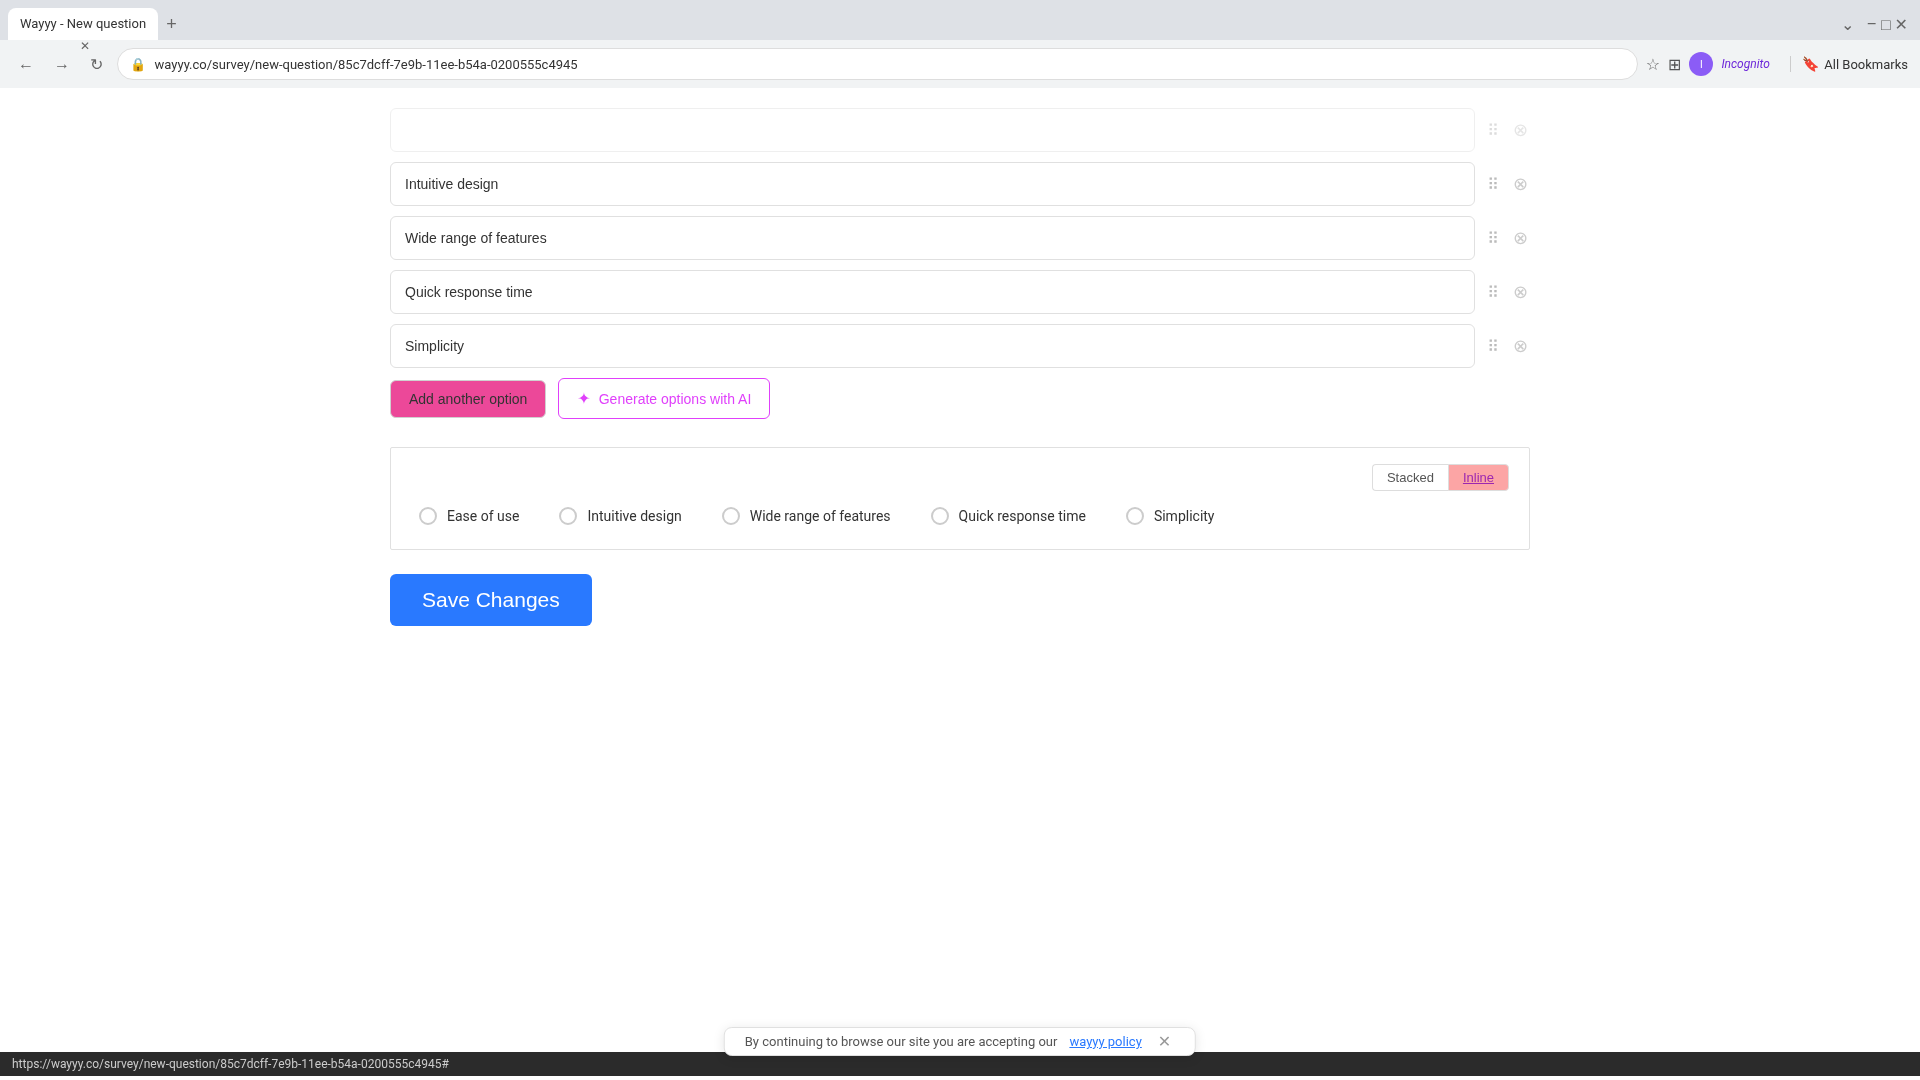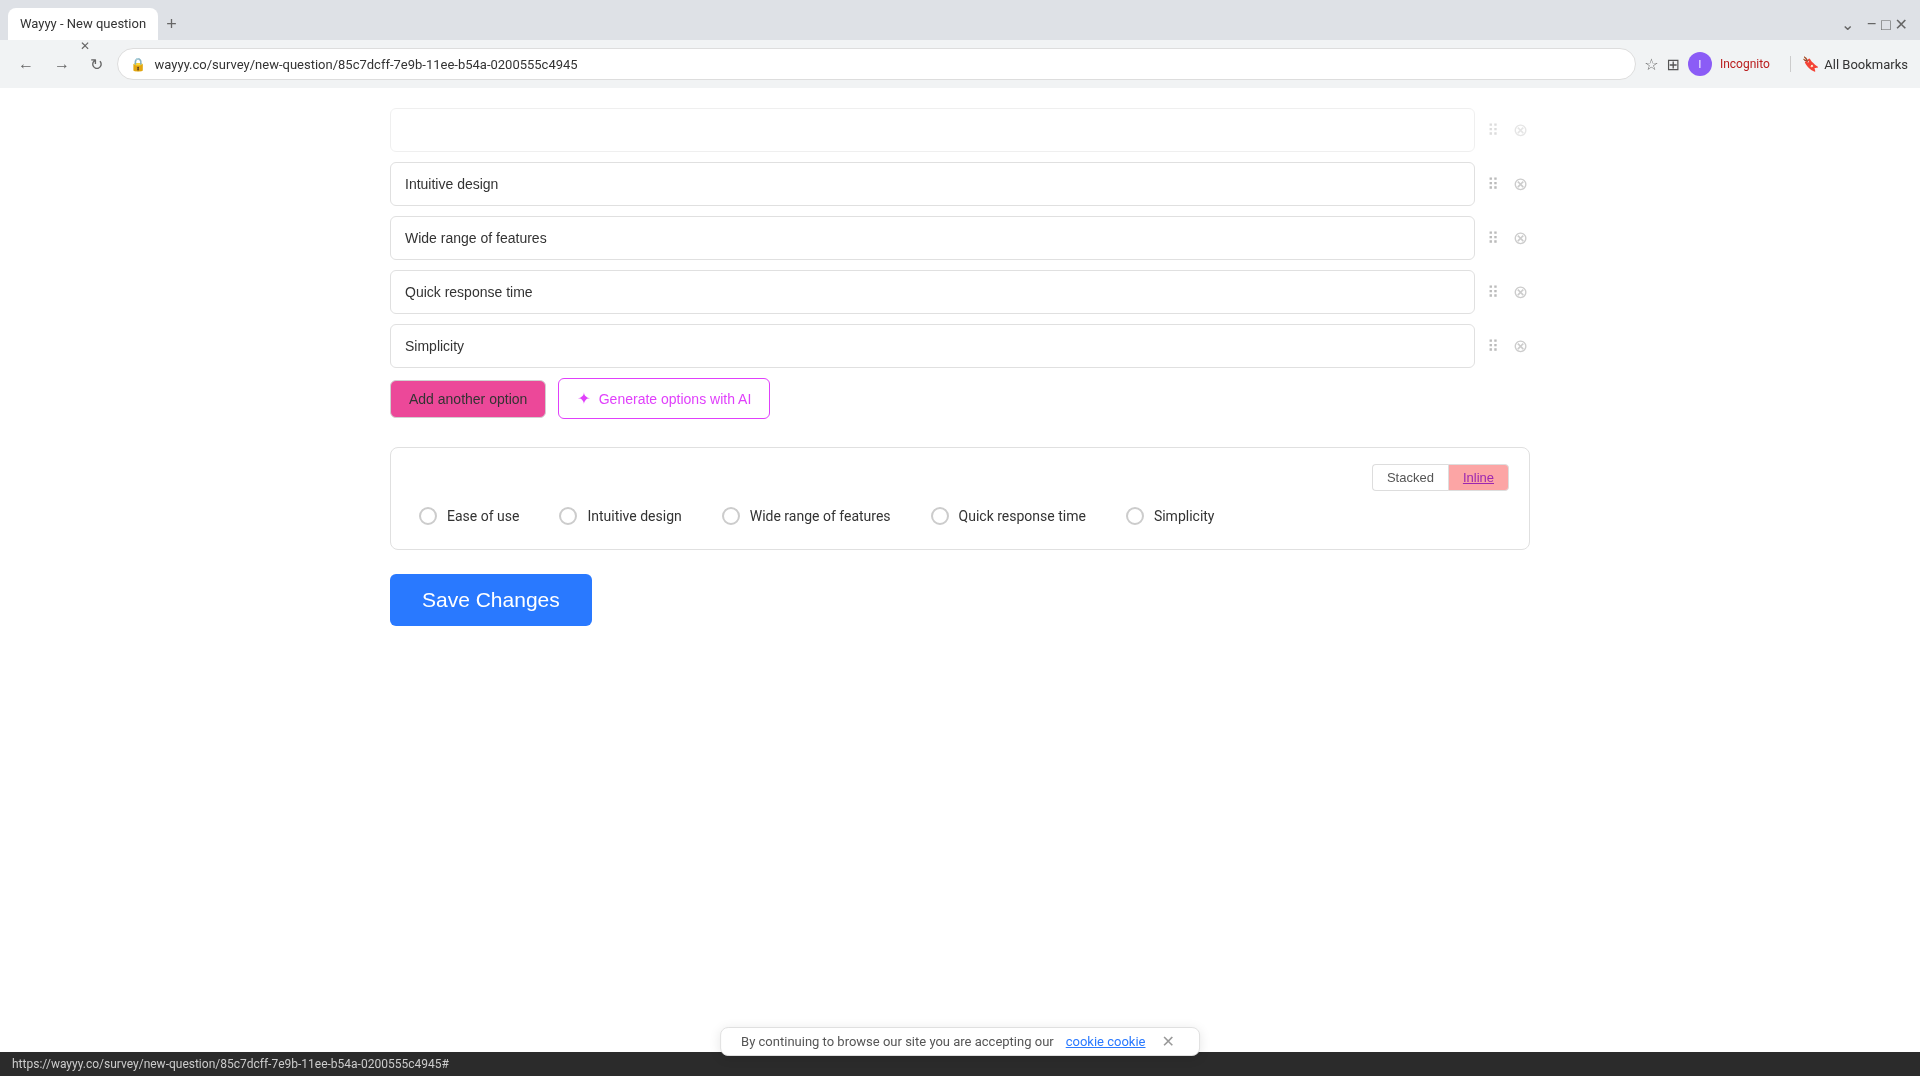--- a/index.html
+++ b/index.html
@@ -93,21 +93,21 @@
       width: 24px;
       height: 24px;
       border-radius: 50%;
       background: #8B5CF6;
       display: inline-flex;
       align-items: center;
       justify-content: center;
       color: white;
       font-size: 10px;
     }
-    .incognito-label { font-size: 12px; color: #b91c1c; }
+    .incognito-label { font-size: 12px; color: #6d28d9; font-style: italic; }
     .all-bookmarks { font-size: 13px; color: #333; display: flex; align-items: center; gap: 4px; }
 
     
     .page-content {
       background: #ffffff;
       min-height: calc(1080px - 88px);
       display: flex;
       justify-content: center;
       padding: 0;
     }
@@ -196,21 +196,21 @@
     
     .section-label {
       font-size: 15px;
       font-weight: 500;
       color: #333;
       margin-bottom: 14px;
     }
 
     .preview-box {
       border: 1px solid #e0e0e0;
-      border-radius: 8px;
+      border-radius: 2px;
       padding: 16px 20px 24px 20px;
       margin-bottom: 24px;
       background: #fff;
       position: relative;
     }
 
     .preview-view-toggle {
       display: flex;
       justify-content: flex-end;
       gap: 0;
@@ -447,19 +447,19 @@
     </div>
 
     
     <button class="save-btn">Save Changes</button>
 
   </div>
 </div>
 
 <div class="cookie-banner">
   <span>By continuing to browse our site you are accepting our </span>
-  <a class="cookie-link">cookie cookie</a>
+  <a class="cookie-link">wayyy policy</a>
   <button class="cookie-close">✕</button>
 </div>
 
 <div class="status-bar">
   <span>https://wayyy.co/survey/new-question/85c7dcff-7e9b-11ee-b54a-0200555c4945#</span>
 </div>
 
 </body></html>

